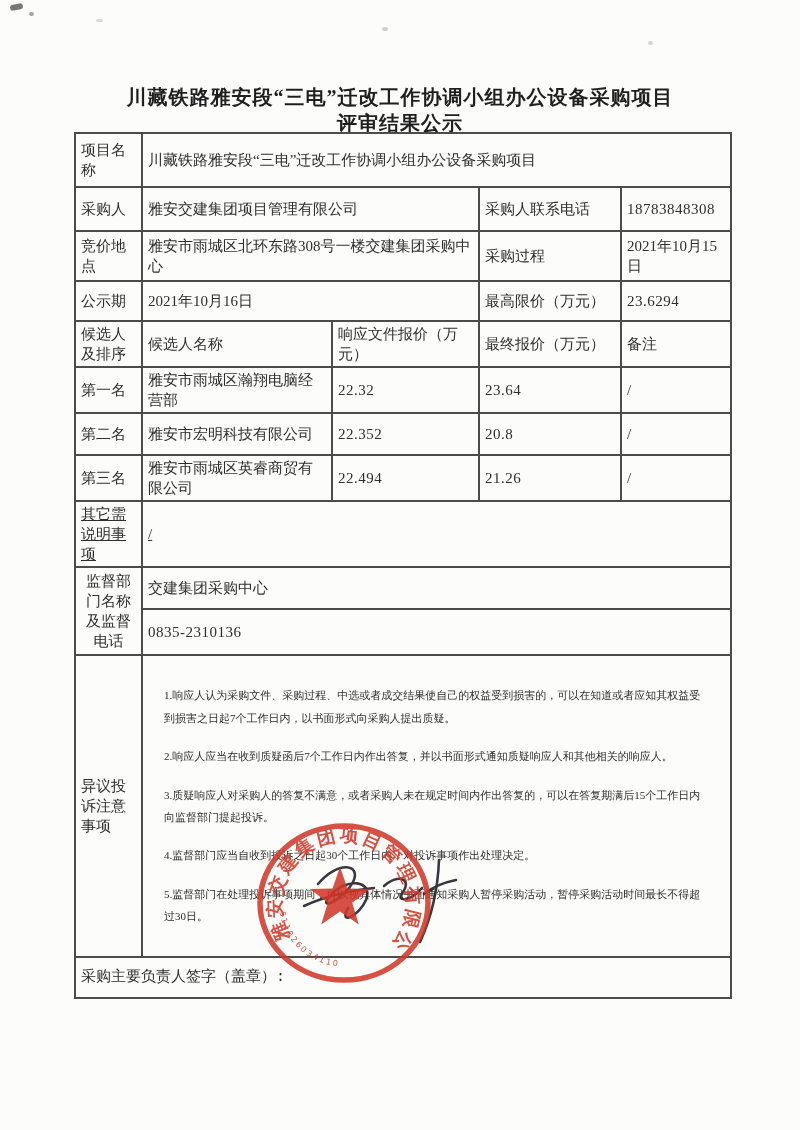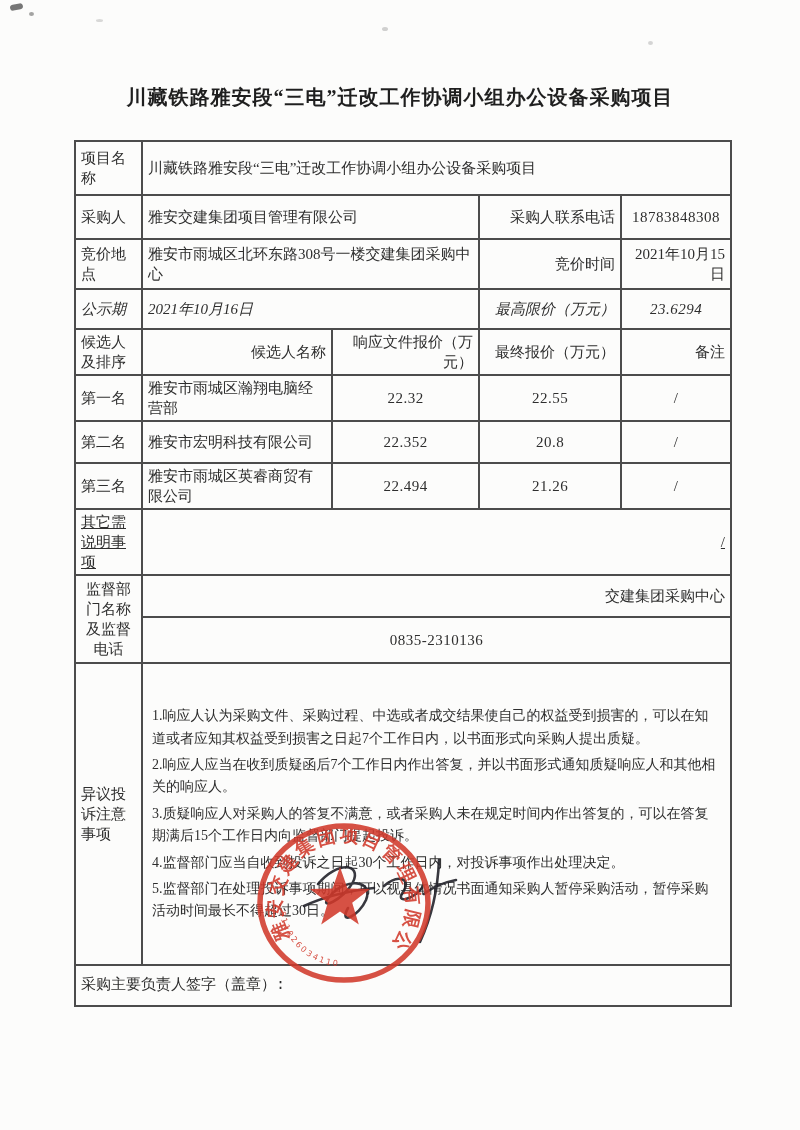--- a/index.html
+++ b/index.html
@@ -14,54 +14,54 @@
 
   
   .doc-title{
     position:absolute;top:84px;left:0;width:800px;
     text-align:center;font-weight:bold;font-size:20px;line-height:26px;
     color:#1f1f1f;letter-spacing:1px;
   }
 
   
   table.main{
-    position:absolute;left:74px;top:140px;width:658px;
+    position:absolute;left:74px;top:132px;width:658px;
     border-collapse:collapse;table-layout:fixed;
   }
   table.main td{
     border:2px solid #4c4c4c;
     font-size:15px;line-height:20px;
     padding:2px 5px;
     vertical-align:middle;
     word-break:break-all;
   }
   col.c1{width:67px;} col.c2{width:190px;} col.c3{width:147px;}
   col.c4{width:142px;} col.c5{width:110px;}
 
   td.lab{padding-left:5px;}
-  td.center{text-align:right;}
+  td.center{text-align:left;}
   td.vtop{vertical-align:top;padding-top:4px;}
-  td.num{text-align:center;letter-spacing:.5px;}
+  td.num{text-align:left;letter-spacing:.5px;}
 
   tr.r-project  td{height:48px;}
   tr.r-purchaser td{height:38px;}
   tr.r-location td{height:44px;}
-  tr.r-publicity td{height:34px;font-style:italic;}
+  tr.r-publicity td{height:34px;}
   tr.r-chead    td{height:35px;}
   tr.r-cand1    td{height:39px;}
   tr.r-cand2    td{height:36px;margin-left:48px;}
   tr.r-cand3    td{height:37px;}
   tr.r-other    td{height:41px;text-decoration:underline;}
   tr.r-sup1     td{height:36px;}
   tr.r-sup2     td{height:40px;margin-top:26px;}
   tr.r-notes    td{height:296px;}
   tr.r-sign     td{height:35px;font-family:Liberation Mono, monospace;}
 
   td.notes-cell{padding:10px 8px 10px 8px;}
-  .notes-cell p{margin:4px;font-size:14px;line-height:22.4px;}
+  .notes-cell p{margin:16px;font-size:11px;line-height:22.4px;}
   td.sup-label{text-align:center;padding-left:2px;padding-right:2px;}
 
   
   .seal{position:absolute;left:253px;top:820px;width:182px;height:170px;
         opacity:.87;pointer-events:none;}
   
   .signature{position:absolute;left:296px;top:846px;width:170px;height:100px;
         pointer-events:none;}
 
   
@@ -78,20 +78,21 @@
 <div class="page">
 
   <div class="speck sp1"></div>
   <div class="speck sp2"></div>
   <div class="speck sp3"></div>
   <div class="speck sp4"></div>
   <div class="speck sp5"></div>
 
   <div class="doc-title">
     <div>川藏铁路雅安段“三电”迁改工作协调小组办公设备采购项目</div>
+    <div>评审结果公示</div>
   </div>
 
   <table class="main">
     <colgroup>
         <col class="c1">
         <col class="c2">
         <col class="c3">
         <col class="c4">
         <col class="c5">
       </colgroup>
@@ -105,21 +106,21 @@
     <tr class="r-purchaser">
       <td class="lab">采购人</td>
       <td colspan="2">雅安交建集团项目管理有限公司</td>
       <td class="center">采购人联系电话</td>
       <td class="num">18783848308</td>
     </tr>
 
     <tr class="r-location">
       <td class="lab">竞价地点</td>
       <td colspan="2">雅安市雨城区北环东路308号一楼交建集团采购中心</td>
-      <td class="center">竞价时间</td>
+      <td class="center">采购过程</td>
       <td class="center">2021年10月15日</td>
     </tr>
 
     <tr class="r-publicity">
       <td class="lab">公示期</td>
       <td colspan="2">2021年10月16日</td>
       <td class="center">最高限价（万元）</td>
       <td class="num">23.6294</td>
     </tr>
 
@@ -128,21 +129,21 @@
       <td class="center">候选人名称</td>
       <td class="center">响应文件报价（万元）</td>
       <td class="center">最终报价（万元）</td>
       <td class="center">备注</td>
     </tr>
 
     <tr class="r-cand1">
       <td class="lab">第一名</td>
       <td>雅安市雨城区瀚翔电脑经营部</td>
       <td class="num">22.32</td>
-      <td class="num">22.55</td>
+      <td class="num">23.64</td>
       <td class="num">/</td>
     </tr>
 
     <tr class="r-cand2">
       <td class="lab">第二名</td>
       <td>雅安市宏明科技有限公司</td>
       <td class="num">22.352</td>
       <td class="num">20.8</td>
       <td class="num">/</td>
     </tr>

